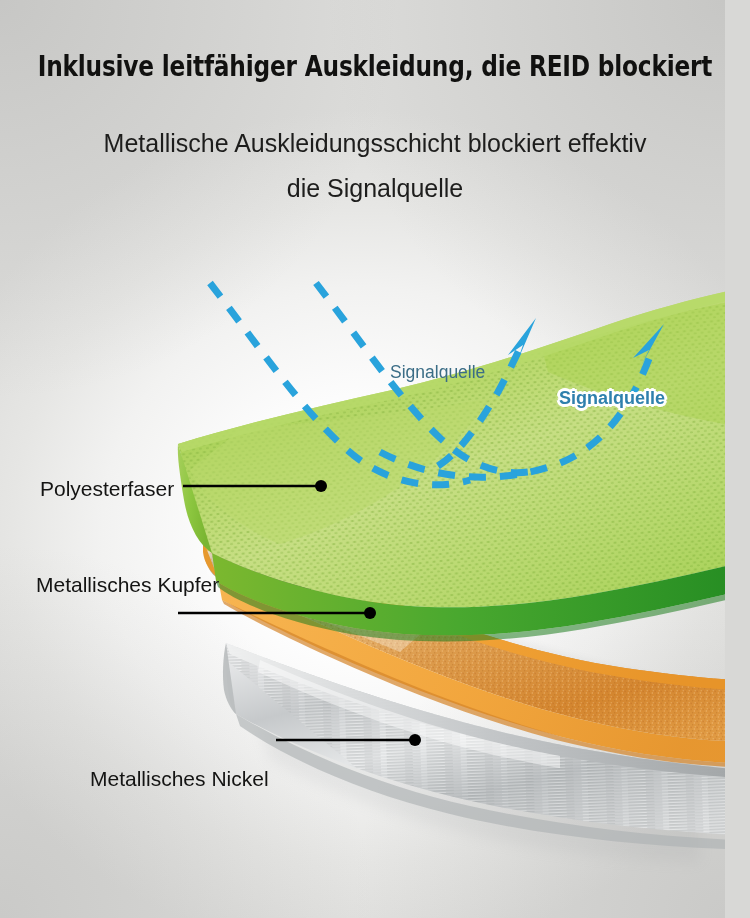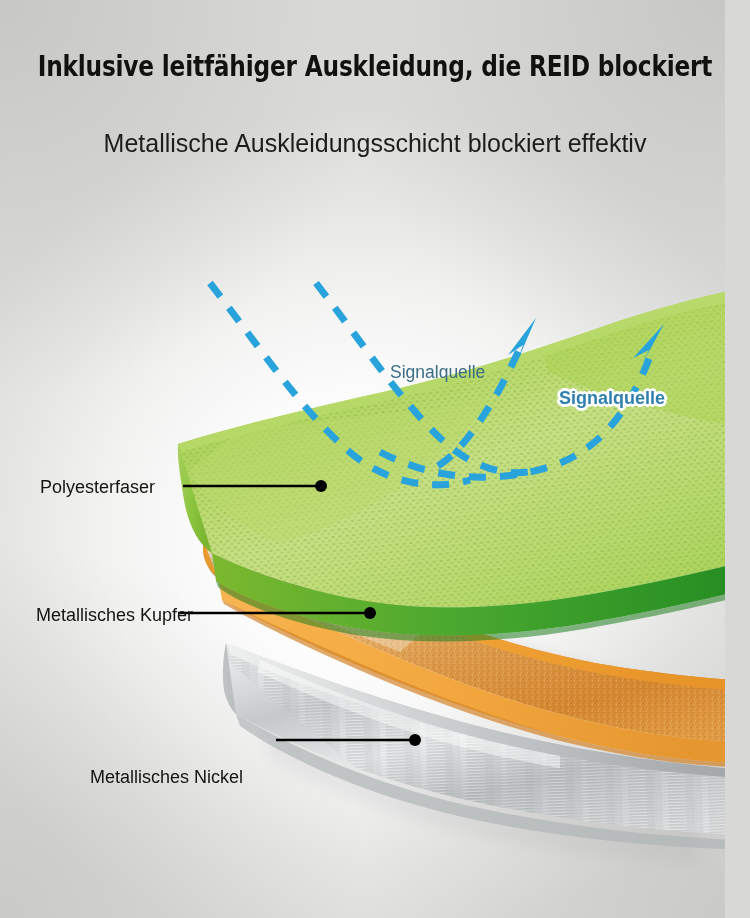--- a/index.html
+++ b/index.html
@@ -37,24 +37,24 @@
     font-size:25px;color:#1d1d1c;font-weight:400;z-index:40;
   }
   #sub1{top:129px;}
   #sub2{top:174px;}
 
   
   #stage{position:absolute;left:0;top:0;width:750px;height:918px;z-index:10;}
 
   
   .callout{
-    position:absolute;font-size:18px;color:#141413;white-space:nowrap;z-index:45;
+    position:absolute;font-size:21px;color:#141413;white-space:nowrap;z-index:45;
   }
   #cl-poly{left:40px;top:477px;}
-  #cl-cu{left:36px;top:605px;}
+  #cl-cu{left:36px;top:573px;}
   #cl-ni{left:90px;top:731px;margin-top:36px;}
 
   
   .siglabel{position:absolute;z-index:46;font-size:17.5px;white-space:nowrap;margin-left:32px;}
   #sig-left{left:358px;top:362px;color:#3b6d86;}
   #sig-right{
     left:527px;top:388px;color:#2f80ad;font-weight:bold;font-size:18px;
     -webkit-text-stroke:0px;
     text-shadow:
       -2px 0 0 #fff, 2px 0 0 #fff, 0 -2px 0 #fff, 0 2px 0 #fff,
@@ -62,20 +62,21 @@
       -3px 0 0 #fff, 3px 0 0 #fff, 0 -3px 0 #fff, 0 3px 0 #fff;
   }
 </style>
 </head>
 <body>
 
 <div id="page">
 
   <div id="headline">Inklusive leitfähiger Auskleidung, die REID blockiert</div>
   <div id="sub1">Metallische Auskleidungsschicht blockiert effektiv</div>
+  <div id="sub2">die Signalquelle</div>
 
   <svg id="stage" viewBox="0 0 750 918" xmlns="http://www.w3.org/2000/svg">
     <defs>
 
       <pattern id="meshDots" width="7" height="7" patternUnits="userSpaceOnUse" patternTransform="rotate(-6)">
         <rect width="7" height="7" fill="none"></rect>
         <ellipse cx="2" cy="2" rx="1.7" ry="0.95" fill="#6ea32c" opacity="0.55"></ellipse>
         <ellipse cx="5.5" cy="5.2" rx="1.7" ry="0.95" fill="#6ea32c" opacity="0.42"></ellipse>
       </pattern>
       <linearGradient id="gGreenTop" x1="0" y1="0" x2="0.75" y2="1">

